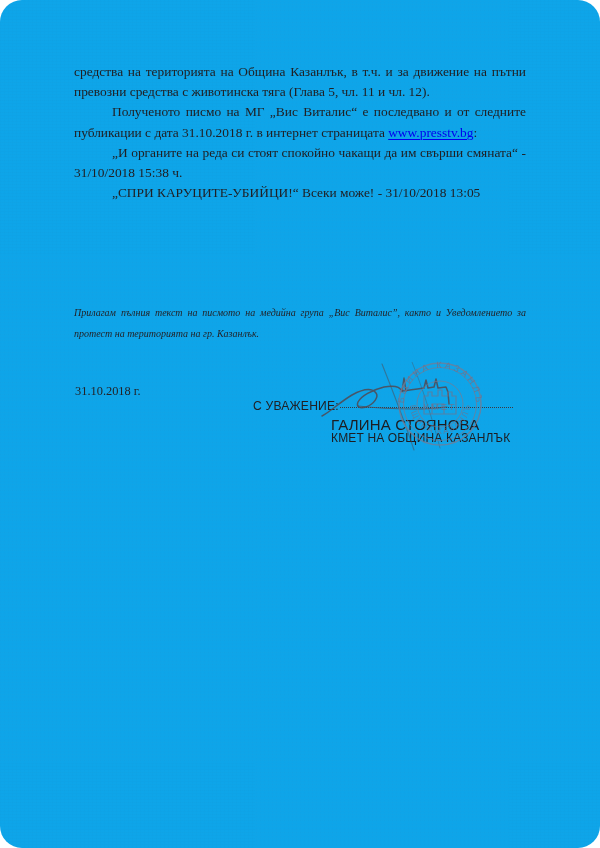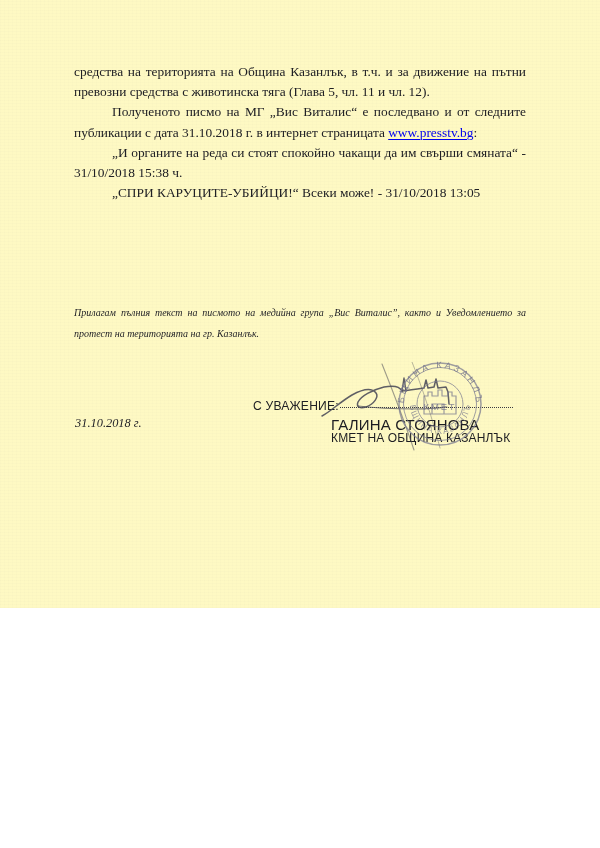--- a/index.html
+++ b/index.html
@@ -4,25 +4,26 @@
 <title>Scanned Letter</title>
 <style>
   html, body {
     margin: 0;
     padding: 0;
     background: #ffffff;
   }
   #page {
     position: relative;
     width: 600px;
-    height: 608px;
-    background: #fef9c3;
+    height: 848px;
+    background: #0ea5e9;
     overflow: hidden;
     font-family: "Liberation Serif", "DejaVu Serif", serif;
     color: #1c1c20;
+    border-radius: 22px;
   }
   
   #scan-texture {
     position: absolute;
     inset: 0;
     pointer-events: none;
     background:
       repeating-linear-gradient(0deg, rgba(120,120,140,0.018) 0px, rgba(120,120,140,0.018) 1px, transparent 1px, transparent 3px),
       repeating-linear-gradient(90deg, rgba(120,120,140,0.015) 0px, rgba(120,120,140,0.015) 1px, transparent 1px, transparent 4px);
     opacity: .9;
@@ -58,23 +59,22 @@
     font-size: 10px;
     line-height: 20.5px;
     font-style: italic;
     text-align: justify;
     color: #232328;
   }
   
   #sig-date {
     position: absolute;
     left: 75px;
-    top: 416px;
+    top: 384px;
     font-size: 12.4px;
-    font-style: italic;
     color: #232328;
     white-space: nowrap;
   }
   #regards-row {
     position: absolute;
     left: 253px;
     top: 399px;
     display: flex;
     align-items: baseline;
     width: 260px;

